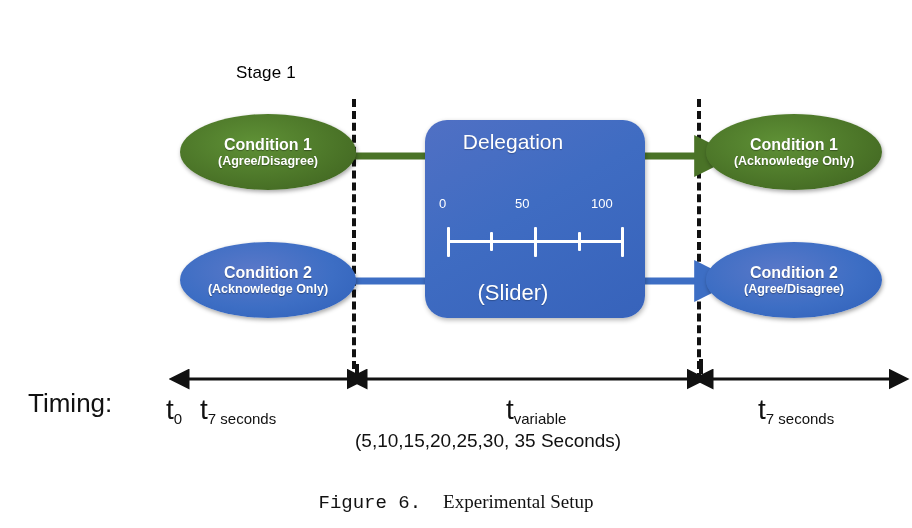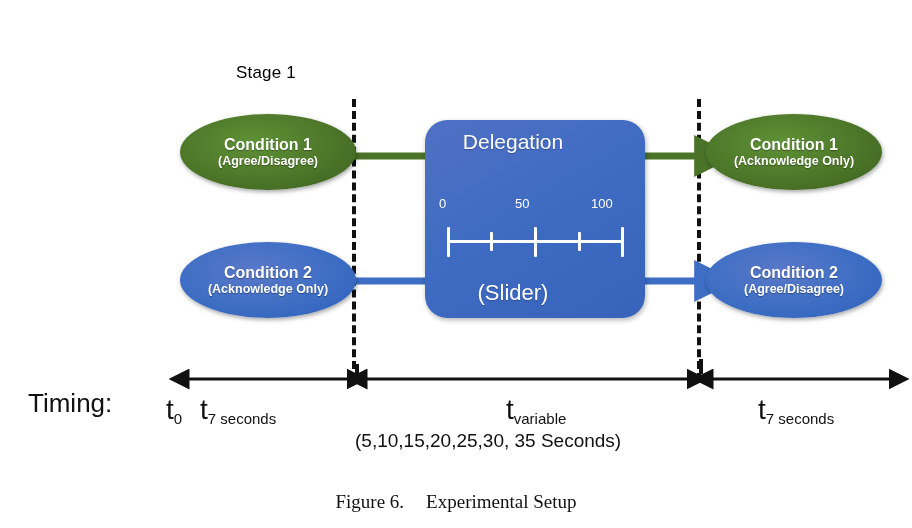--- a/index.html
+++ b/index.html
@@ -90,21 +90,21 @@
   #t7a-mark{left:200px;top:390px;}
   #tvar-mark{left:463px;top:390px;margin-left:43px;}
   #t7b-mark{left:758px;top:390px;}
   #tvar-detail{position:absolute;left:355px;top:426px;width:345px;font-size:19px;color:#111;}
 
   
   #figure-caption{
     position:absolute;left:0;top:487px;width:912px;text-align:center;
     font-family:"Liberation Serif","DejaVu Serif",serif;font-size:19px;color:#111;
   }
-  #figure-caption .num{margin-right:22px;}
+  #figure-caption .num{margin-right:22px;font-family:Liberation Mono, monospace;}
 </style>
 </head>
 <body>
 
 <div class="stage">
 
   <div class="stage-label" id="stage-1-label">Stage 1</div>
 
   <div class="divider" id="divider-1"></div>
   <div class="divider" id="divider-2"></div>

